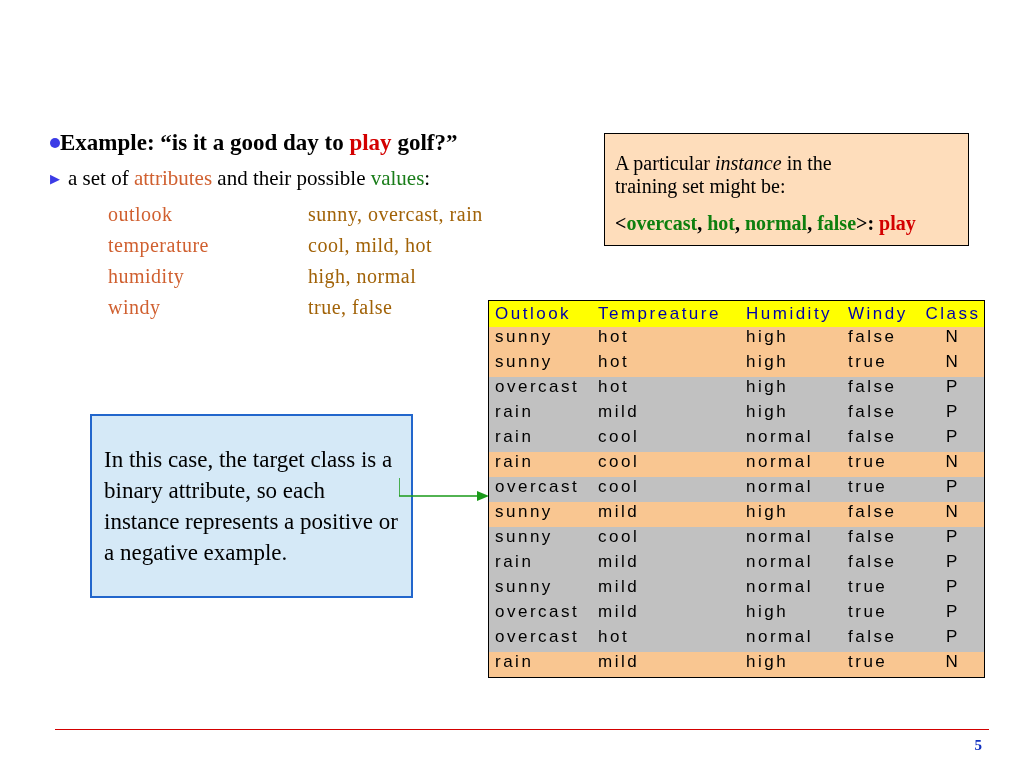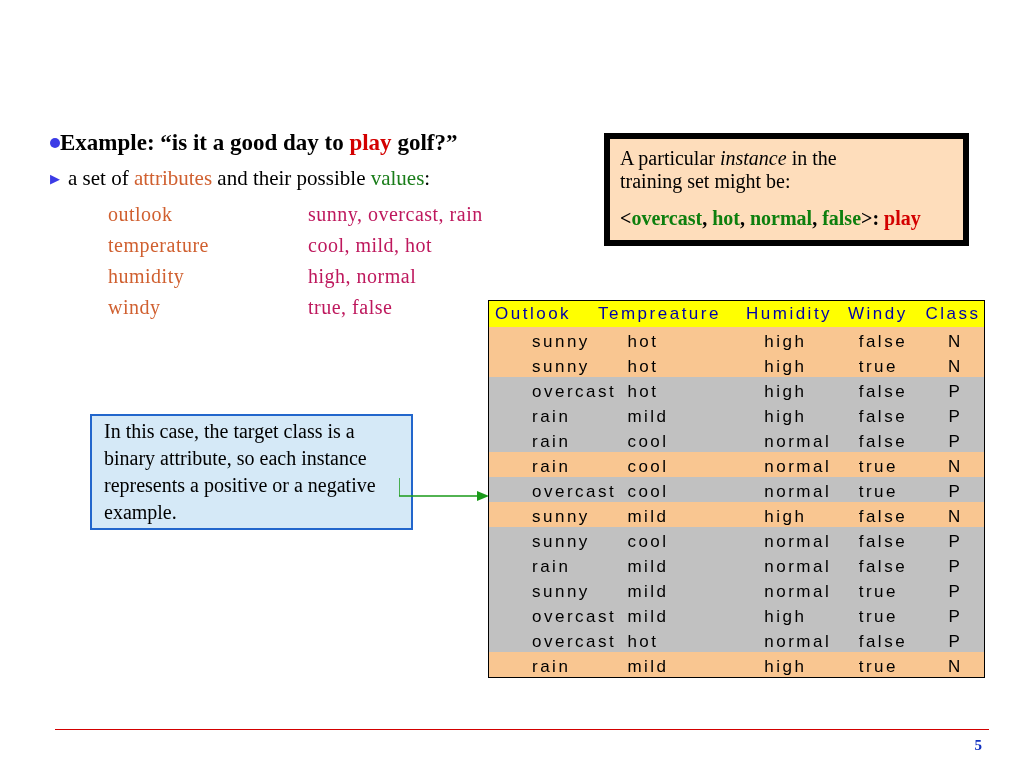--- a/index.html
+++ b/index.html
@@ -58,54 +58,54 @@
     line-height: 1.55;
     white-space: nowrap;
   }
   .attr-name {
     display: inline-block;
     width: 200px;
     color: #d06030;
     letter-spacing: 0.5px;
   }
   .attr-vals {
-    color: #be185d;
+    color: #a16207;
     letter-spacing: 0.5px;
   }
   .orange-text { color: #d06030; }
   .green-text { color: #1a7d1a; }
 
   
   .instance-box {
     position: absolute;
     top: 133px; left: 604px;
     width: 365px;
-    border: 6px solid #000000;
+    border: 1px solid #000000;
     background: #feddbb;
-    padding: 8px 10px 10px 10px;
+    padding: 18px 10px 10px 10px;
     box-sizing: border-box;
     font-size: 20px;
   }
   .instance-box .italic { font-style: italic; }
   .instance-tuple {
     margin-top: 14px;
     font-weight: bold;
   }
   .tuple-green { color: #0e7f0e; }
   .tuple-red  { color: #d30000; }
 
   
   .note-box {
     position: absolute;
     top: 414px; left: 90px;
     width: 295px;
     border: 2px solid #2266cc;
     background: #d5e9f7;
-    padding: 2px 12px;
-    font-size: 20px;
+    padding: 28px 12px;
+    font-size: 23px;
     line-height: 1.35;
   }
 
   
   .arrow {
     position: absolute;
     top: 478px; left: 399px;
     width: 90px; height: 30px;
     pointer-events: none;
   }
@@ -123,22 +123,21 @@
   .data-table .hdr {
     display: flex;
     background: #ffff00;
     color: #0000aa;
     height: 26px;
     align-items: center;
   }
   .data-table .row {
     display: flex;
     height: 25px;
-    align-items: flex-end;
-    padding-left: 37px;
+    align-items: flex-start;
   }
   .row-orange { background: #f9c691; }
   .row-gray  { background: #c1c1c1; }
   .cell {
     padding-left: 6px;
     box-sizing: border-box;
     white-space: nowrap;
     overflow: hidden;
   }
   .c0 { width: 103px; }

